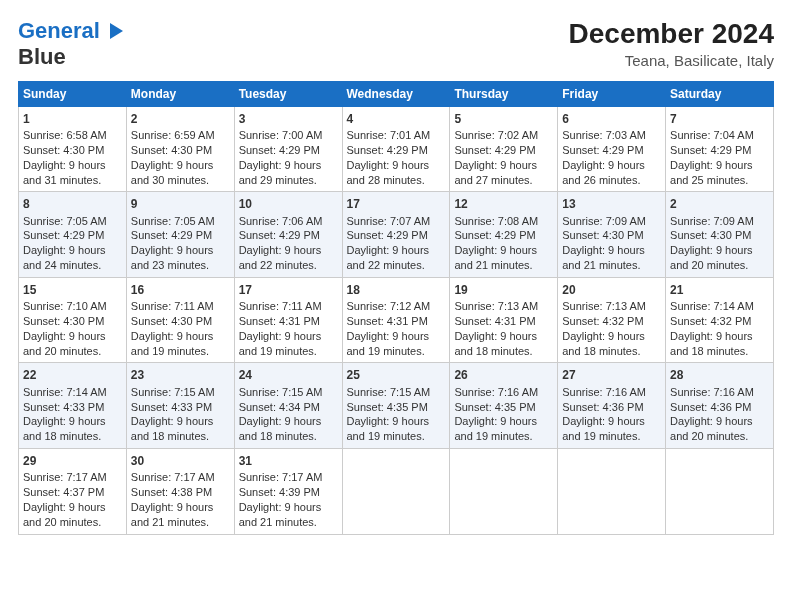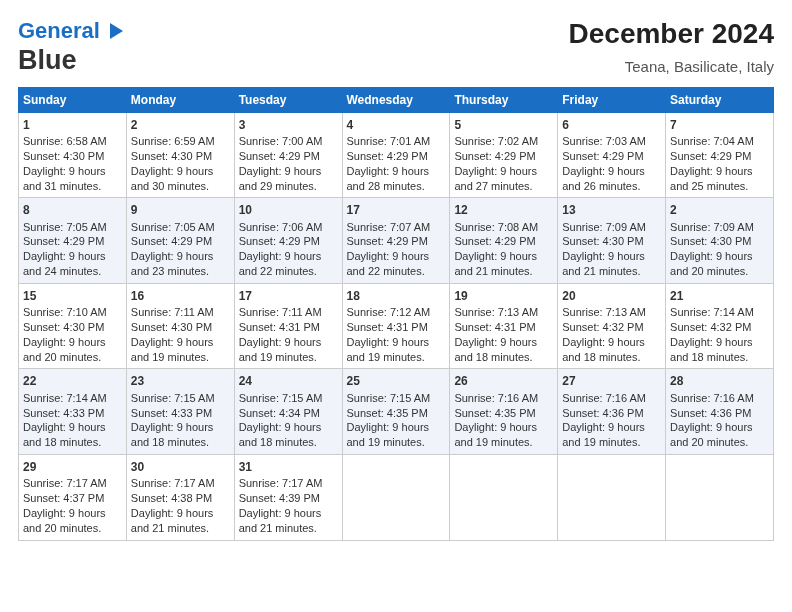--- a/index.html
+++ b/index.html
@@ -28,21 +28,21 @@
       text-align: right;
     }
     .month-title {
       font-size: 28px;
       font-weight: bold;
       color: #222;
     }
     .location {
       font-size: 15px;
       color: #555;
-      margin-top: 8px;
+      margin-top: 2px;
     }
     .calendar {
       width: 100%;
       border-collapse: collapse;
       font-size: 10.5px;
     }
     .calendar thead tr th {
       background: #1a6fc4;
       color: #fff;
       font-size: 12px;
@@ -84,21 +84,21 @@
 <div class="container">
   <div class="header">
     <div class="logo">
       <div>
         <div style="display:flex;align-items:center;">
           <div style="font-size:22px;font-weight:bold;color:#333;line-height:1.2;">
             <span style="color:#1a6fc4;">General</span>
             <span style="display:inline-block;width:0;height:0;border-left:13px solid #1a6fc4;border-top:8px solid transparent;border-bottom:8px solid transparent;margin-left:4px;vertical-align:middle;margin-bottom:2px;"></span>
           </div>
         </div>
-        <div style="font-size:27px;font-weight:bold;color:#333;line-height:1.2;">
+        <div style="font-size:22px;font-weight:bold;color:#333;line-height:1.2;">
           <span>Blue</span>
         </div>
       </div>
     </div>
     <div class="title-block">
       <div class="month-title">December 2024</div>
       <div class="location">Teana, Basilicate, Italy</div>
     </div>
   </div>
 

